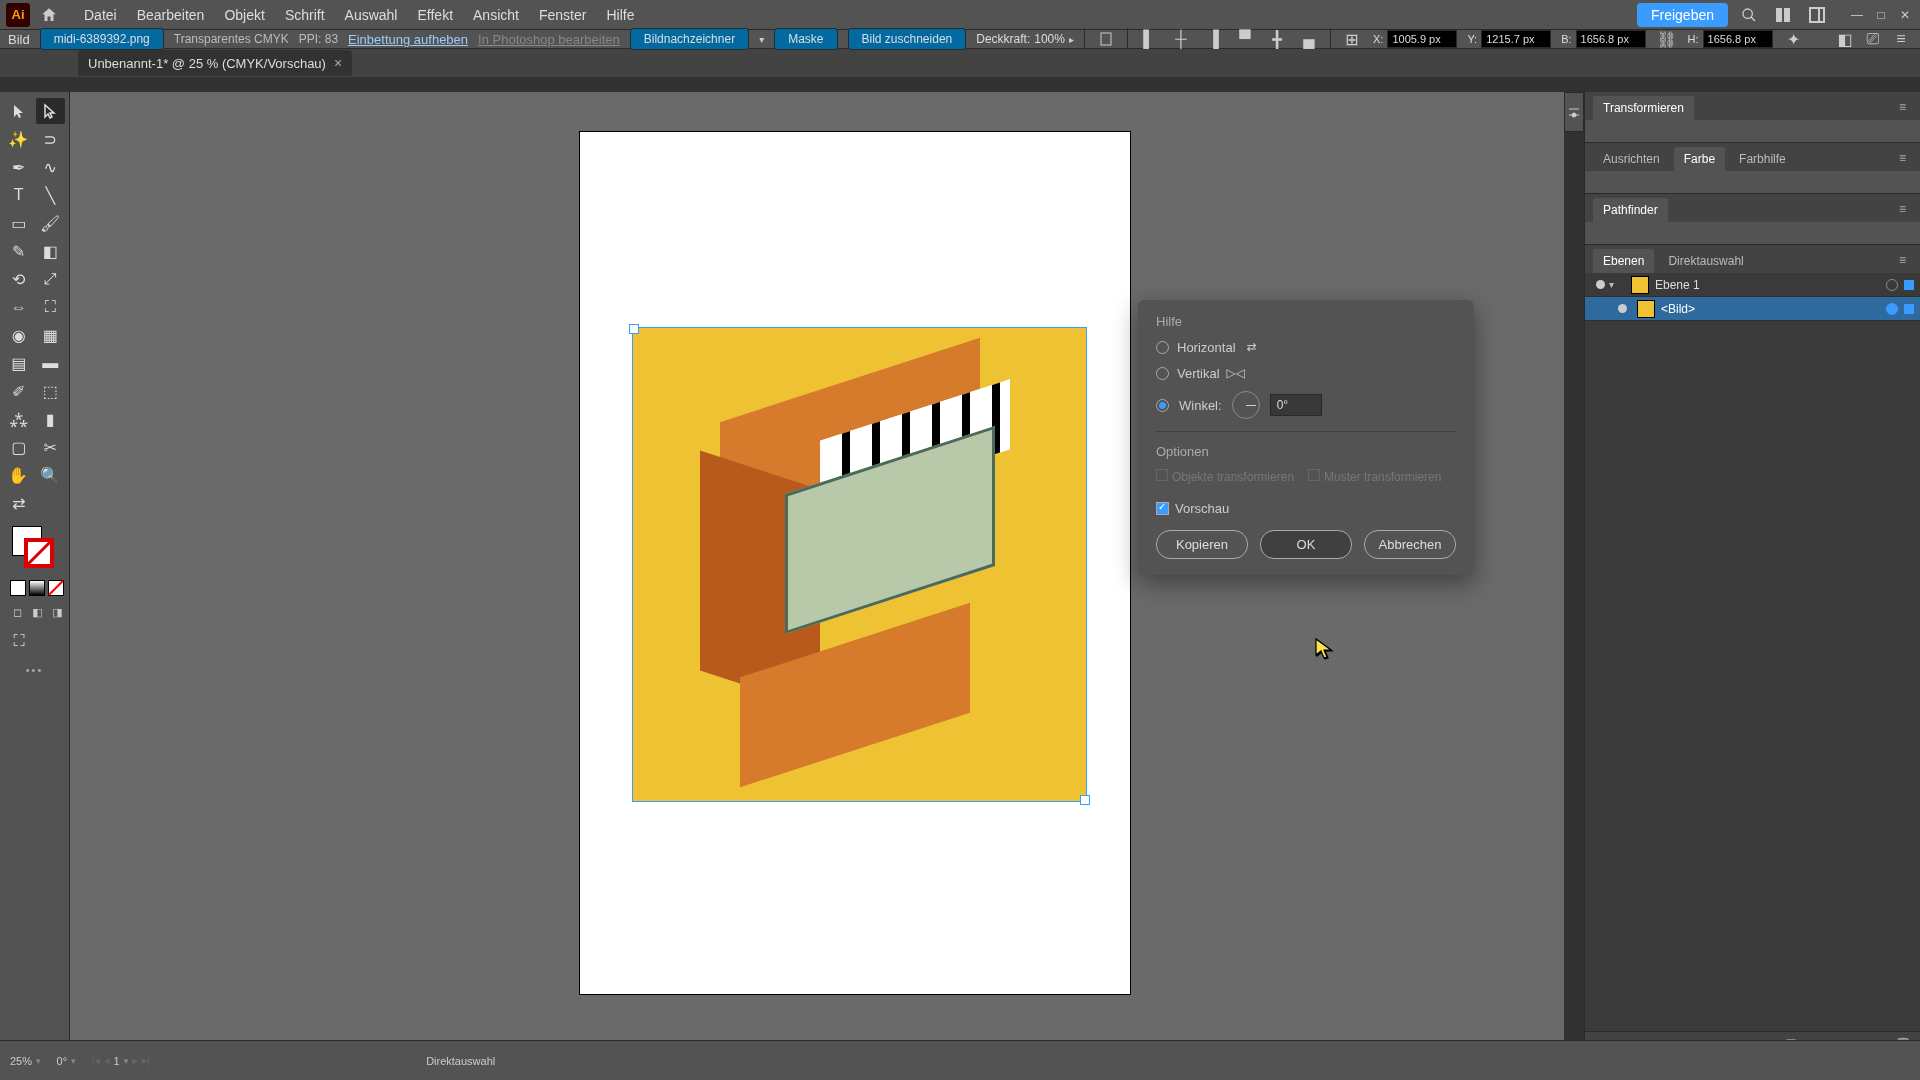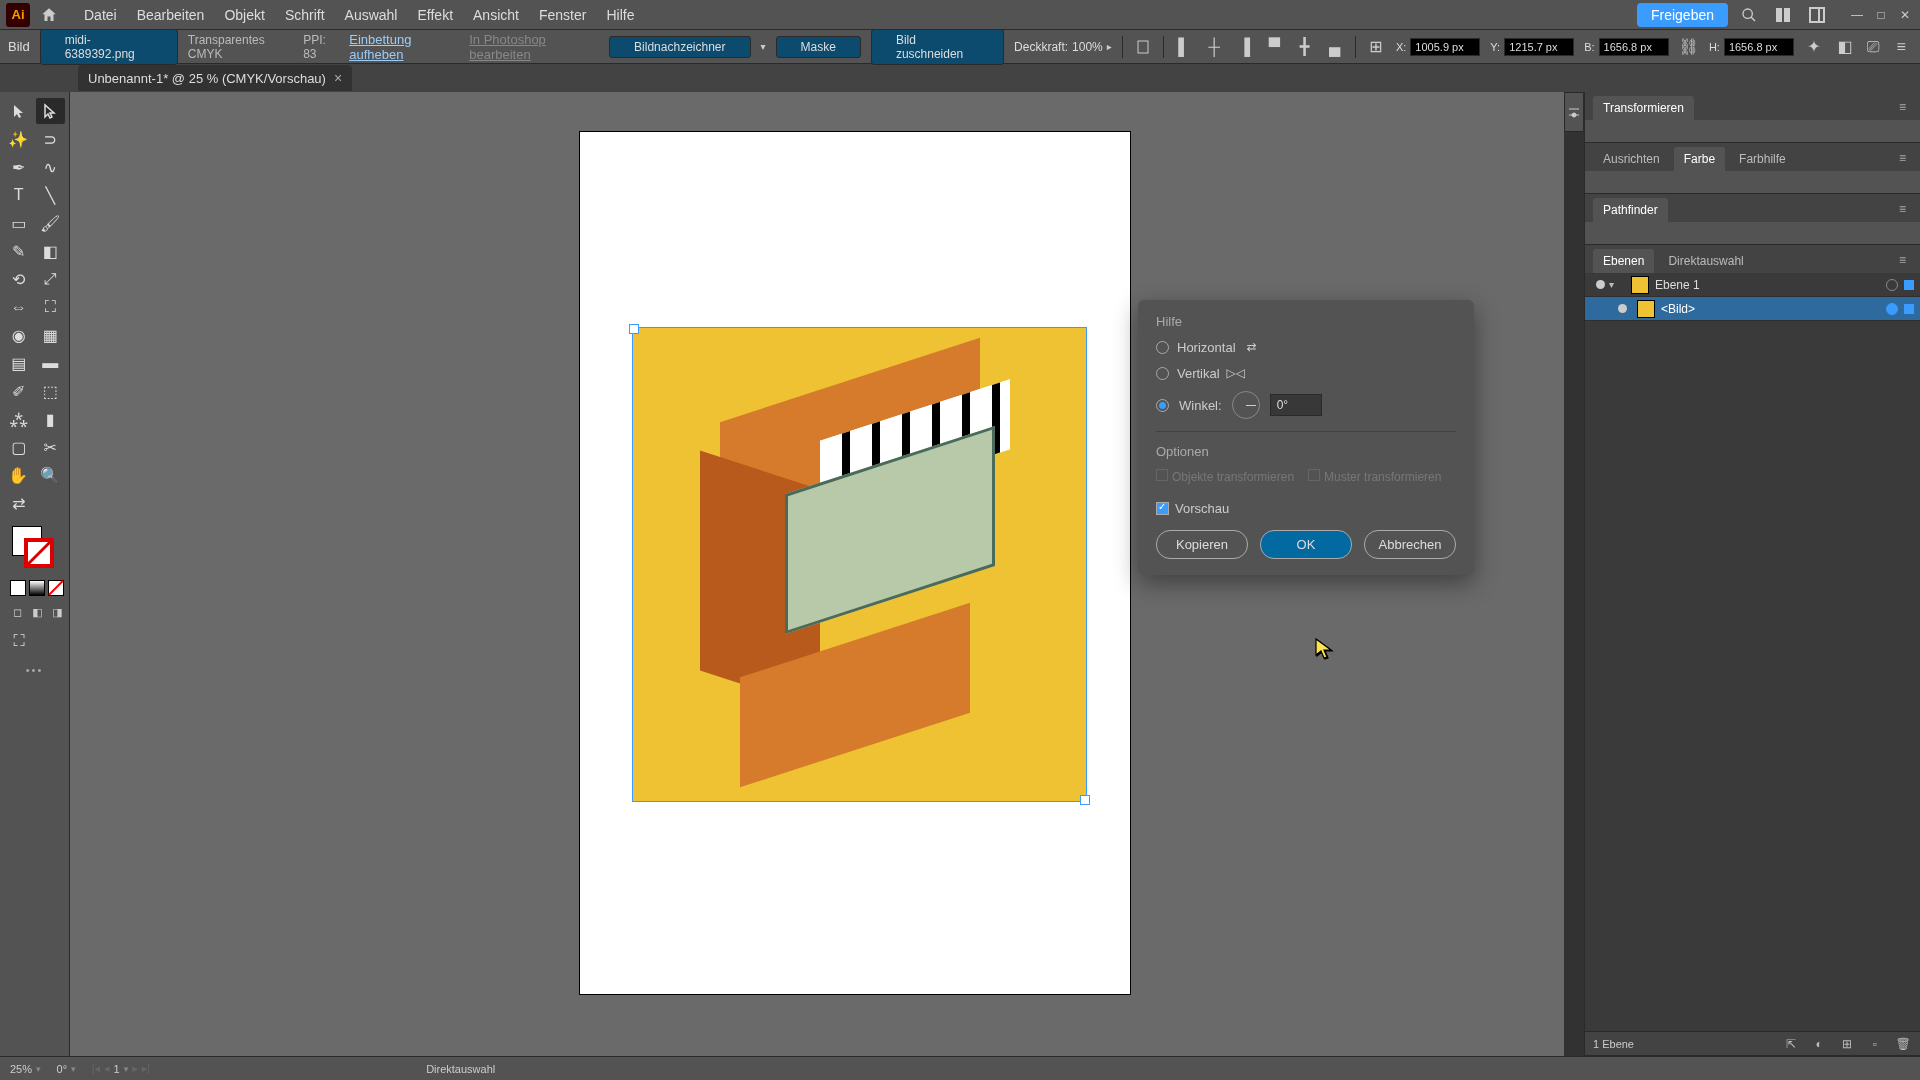--- a/index.html
+++ b/index.html
@@ -10,23 +10,23 @@
 .ai-logo { width: 24px; height: 24px; background: #330000; color: #ff9a00; font-weight: bold; font-size: 13px; display: flex; align-items: center; justify-content: center; border-radius: 3px; margin-right: 8px; }
 .home-icon { width: 22px; height: 22px; display: flex; align-items: center; justify-content: center; margin-right: 14px; }
 .menubar-item { color: #ddd; font-size: 14px; padding: 0 10px; cursor: default; }
 .menubar-right { margin-left: auto; display: flex; align-items: center; gap: 8px; }
 .share-btn { background: #3b9cff; color: #fff; font-size: 14px; padding: 4px 14px; border: none; border-radius: 4px; }
 .top-icon-btn { width: 26px; height: 26px; display: flex; align-items: center; justify-content: center; color: #ccc; }
 .window-controls { display: flex; gap: 6px; margin-left: 10px; }
 .win-ctrl { width: 18px; height: 18px; display:flex; align-items:center; justify-content:center; color:#ccc; font-size:12px;}
 
 
-.controlbar { height: 35px; background: #535353; border-top: 1px solid #2a2a2a; border-bottom: 1px solid #2a2a2a; display: flex; align-items: center; padding: 0 8px; gap: 10px; }
+.controlbar { height: 20px; background: #535353; border-top: 1px solid #2a2a2a; border-bottom: 1px solid #2a2a2a; display: flex; align-items: center; padding: 0 8px; gap: 10px; }
 .ctrl-label { color: #ddd; font-size: 13px; }
-.ctrl-box { background: #0c4a6e; border: 1px solid #2a2a2a; color: #ddd; font-size: 12px; padding: 3px 24px; border-radius: 3px; }
+.ctrl-box { background: #0369a1; border: 1px solid #2a2a2a; color: #ddd; font-size: 12px; padding: 3px 13px; border-radius: 3px; }
 .ctrl-link { color: #9bccf8; font-size: 13px; text-decoration: underline; }
 .ctrl-link.disabled { color:#888; }
 .ctrl-sep { width: 1px; height: 22px; background: #2a2a2a; }
 .ctrl-field { display:flex; align-items:center; gap:4px; }
 .ctrl-input { background:#000000; border:1px solid #2a2a2a; color:#ddd; font-size:11px; padding:2px 4px; width:70px; }
 .ctrl-icon-small { width:22px; height:22px; display:flex; align-items:center; justify-content:center; color:#ccc; }
 .ctrl-right { margin-left:auto; display:flex; gap:6px; }
 
 
 .tabbar { height: 28px; background: #434343; display: flex; align-items: center; padding-left: 78px; }
@@ -110,28 +110,28 @@
 .angle-dial::after { content:''; position:absolute; left:50%; top:50%; width:10px; height:1px; background:#ccc; transform-origin:left; }
 .angle-input { background:#383838; border:1px solid #2a2a2a; color:#ddd; font-size:12px; padding:3px 6px; width:52px; }
 .hr { height:1px; background:#424242; margin:12px 0; }
 .disabled-row { display:flex; gap:14px; color:#777; font-size:12px; }
 .disabled-check { width:12px; height:12px; border:1px solid #666; display:inline-block; margin-right:4px;}
 .checkbox-row { display:flex; align-items:center; gap:6px; margin-top:6px;}
 .checkbox { width:13px; height:13px; border:1px solid #aaa; background:#3b9cff; position:relative;}
 .checkbox::after { content:'✓'; color:#fff; font-size:10px; position:absolute; top:-2px; left:1px;}
 .dialog-buttons { display:flex; justify-content:space-between; gap:12px; padding:10px 18px 0 18px;}
 .dlg-btn { flex:1; background:transparent; border:1px solid #aaa; color:#ddd; font-size:13px; padding:6px 0; border-radius:14px; text-align:center;}
-.dlg-btn.hover { background:#0369a1; }
+.dlg-btn.hover { background:#404040; }
 
 
 .cursor { position: absolute; left: 1313px; top: 637px; width: 24px; height: 24px; z-index: 1000; pointer-events: none; }
 .cursor svg { filter: drop-shadow(1px 1px 0 #000); }
 
 
-.statusbar { position:absolute; bottom:0; left:0; right:0; height:24px; background:#535353; border-top:1px solid #2a2a2a; display:flex; align-items:center; padding:0 10px; gap:16px;}
+.statusbar { position:absolute; bottom:0; left:0; right:0; height:40px; background:#535353; border-top:1px solid #2a2a2a; display:flex; align-items:center; padding:0 10px; gap:16px;}
 .status-item { color:#ccc; font-size:11px; display:flex; align-items:center; gap:4px;}
 .status-dd { color:#888; font-size:9px;}
 .status-center { margin-left:260px; }
 </style>
 </head>
 <body>
 
 <div class="menubar">
   <div class="ai-logo">Ai</div>
   <div class="home-icon">

